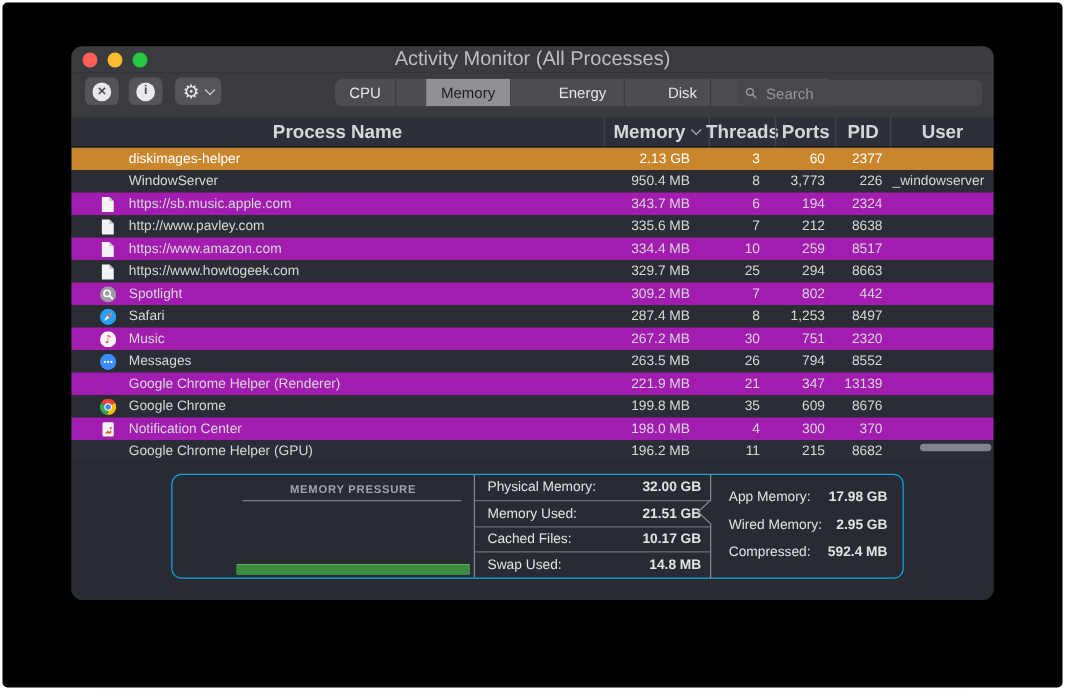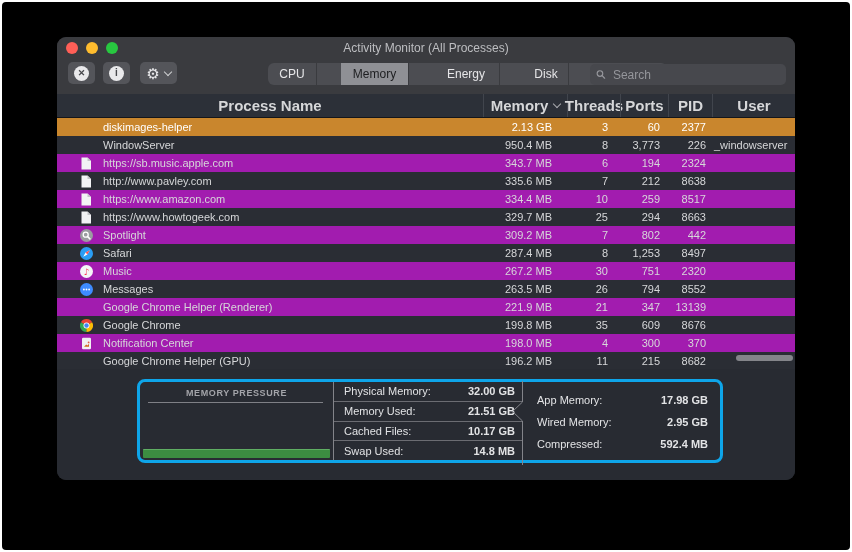--- a/index.html
+++ b/index.html
@@ -3,21 +3,21 @@
 <meta charset="utf-8">
 <style>
   html,body{margin:0;padding:0;background:#fff;}
   .canvas{position:relative;width:852px;height:552px;background:#fff;overflow:hidden;font-family:"Liberation Sans",sans-serif;}
   .backdrop{position:absolute;left:2px;top:2px;width:848px;height:548px;background:#000;border-radius:4px;}
   .window{position:absolute;left:57px;top:37px;width:738px;height:443px;border-radius:9px;overflow:hidden;background:#22252b;box-shadow:0 18px 45px rgba(0,0,0,.7);}
   
   .titlebar{height:21px;background:#3a3b3f;position:relative;}
   .traffic{position:absolute;left:9px;top:5px;display:flex;gap:8px;}
   .light{width:12px;height:12px;border-radius:50%;}
-  .title{text-align:center;line-height:22px;font-size:12px;color:#bdbec1;}
+  .title{text-align:center;line-height:22px;font-size:16px;color:#bdbec1;}
   
   .toolbar{height:36px;background:#3a3b3f;position:relative;}
   .tbtn{position:absolute;top:4px;height:22px;background:#54555a;border:none;border-radius:5px;display:flex;align-items:center;justify-content:center;padding:0;cursor:default;}
   .btn-stop{left:11px;width:27px;}
   .btn-info{left:46px;width:27px;}
   .btn-gear{left:83px;width:37px;}
   .glyph-circle{width:15px;height:15px;border-radius:50%;background:#e9e9eb;color:#47484c;font-size:9px;font-weight:bold;display:flex;align-items:center;justify-content:center;line-height:1;}
   .glyph-circle.info-i{font-size:10px;}
   .gear-glyph{color:#e9e9eb;font-size:15px;line-height:1;}
   .chev{width:5px;height:5px;border-right:1.6px solid #cfd0d2;border-bottom:1.6px solid #cfd0d2;transform:rotate(45deg);margin-left:5px;margin-top:-3px;}
@@ -43,21 +43,21 @@
   .c-name{width:426px;display:flex;align-items:center;padding-left:22px;box-sizing:border-box;white-space:nowrap;overflow:hidden;}
   .proc-icon{width:14px;height:14px;margin-right:10px;flex:none;display:flex;align-items:center;justify-content:center;}
   .c-mem{width:84px;text-align:right;padding-right:15px;box-sizing:border-box;}
   .c-thr{width:53px;text-align:right;padding-right:12px;box-sizing:border-box;}
   .c-ports{width:48px;text-align:right;padding-right:8px;box-sizing:border-box;}
   .c-pid{width:44px;text-align:right;padding-right:6px;box-sizing:border-box;}
   .c-user{flex:1;padding-left:2px;white-space:nowrap;overflow:hidden;}
   .hscrollbar{position:absolute;left:679px;top:318px;width:57px;height:6px;border-radius:3px;background:rgba(205,205,210,.55);}
   
   .bottom-panel{height:112px;background:#282b32;position:relative;}
-  .stats-box{position:absolute;left:80px;top:10px;width:586px;height:84px;border:3px solid #0ea5e9;border-radius:8px;display:flex;box-sizing:border-box;}
+  .stats-box{position:absolute;left:80px;top:10px;width:586px;height:84px;border:1px solid #0ea5e9;border-radius:8px;display:flex;box-sizing:border-box;padding-left:48px;}
   .press-sec{width:193px;position:relative;}
   .press-title{margin-top:6px;text-align:center;font-size:9px;font-weight:bold;letter-spacing:.6px;color:#a3a4a9;}
   .press-line{position:absolute;left:8px;right:10px;top:20px;height:1px;background:#7f8086;}
   .press-bar{position:absolute;left:3px;right:3px;bottom:2px;height:8px;background:#3c8c41;border-top:1px solid #5fae63;border-radius:1px;}
   .mid-sec{width:190px;border-left:1px solid #83848a;box-sizing:border-box;display:flex;flex-direction:column;}
   .mid-row{flex:1;display:flex;align-items:center;justify-content:space-between;padding:0 8px 0 10px;font-size:11px;color:#e2e3e5;border-bottom:1px solid #6b6c72;}
   .mid-row:last-child{border-bottom:none;}
   .right-sec{flex:1;position:relative;padding-top:7px;box-sizing:border-box;}
   .right-row{height:22px;display:flex;align-items:center;justify-content:space-between;padding:0 12px 0 14px;font-size:11px;color:#e2e3e5;}
   .stat-value{font-weight:bold;}

